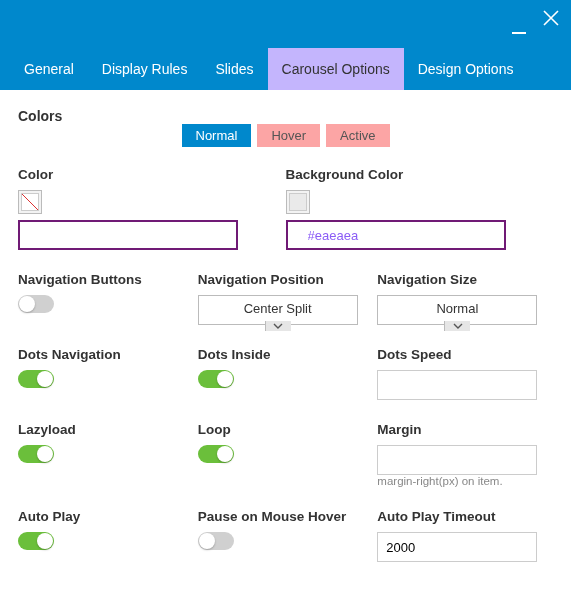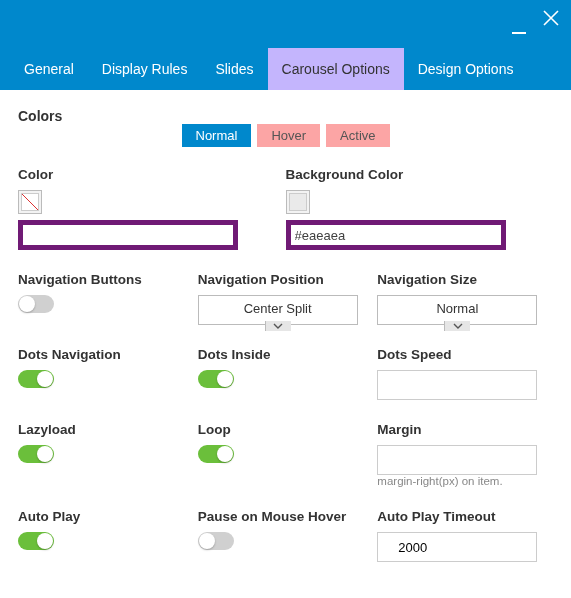--- a/index.html
+++ b/index.html
@@ -109,25 +109,25 @@
     content: ""; position: absolute; left: 0; top: 0; right: 0; bottom: 0;
     background: linear-gradient(to top right, transparent 47%, #d33 47%, #d33 53%, transparent 53%);
   }
   .swatch-inner-grey {
     width: 18px; height: 18px; background: #eaeaea; border: 1px solid #ccc;
   }
   .textinput {
     width: 100%;
     max-width: 220px;
     height: 30px;
-    border: 5px solid #701a75;
-    padding: 4px 4px;
+    border: 2px solid #701a75;
+    padding: 4px 20px;
     font-size: 13px;
     background: #fff;
-    color: #404040;
+    color: #8b5cf6;
   }
   .three { display: flex; gap: 4px; margin-bottom: 22px; }
   .three .col3 { flex: 1; min-width: 0; }
   .toggle {
     width: 36px; height: 18px; border-radius: 10px;
     background: #d0d0d0; position: relative; cursor: pointer;
   }
   .toggle .knob {
     width: 16px; height: 16px; border-radius: 50%; background: #fff;
     position: absolute; top: 1px; left: 1px;
@@ -145,21 +145,21 @@
   .select .sel-text {
     flex: 1; padding: 5px 8px; font-size: 13px; color: #333;
   }
   .select .sel-btn {
     width: 26px; background: #e6e6e6; border-left: 1px solid #bbb;
     display: flex; align-items: center; justify-content: center;
   }
   .hint { font-size: 11.5px; color: #888; }
   .numinput {
     width: 100%; max-width: 160px; height: 30px;
-    border: 1px solid #ccc; padding: 4px 20px; font-size: 13px; background: #fff;
+    border: 1px solid #ccc; padding: 4px 8px; font-size: 13px; background: #fff;
   }
   .col-half { width: 50%; padding-right: 40px; }
   .row-colors { display: flex; margin-bottom: 12px; }
 </style>
 </head>
 <body>
 <div class="window">
 
   <div class="header">
     <div class="win-controls">

